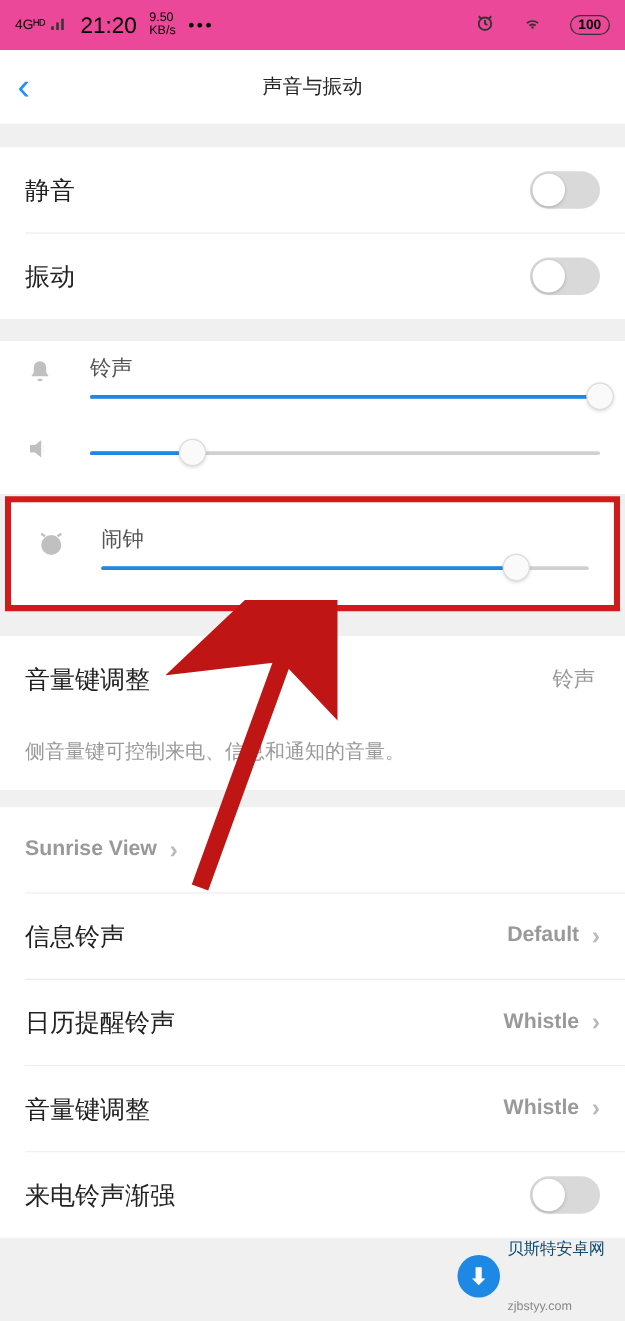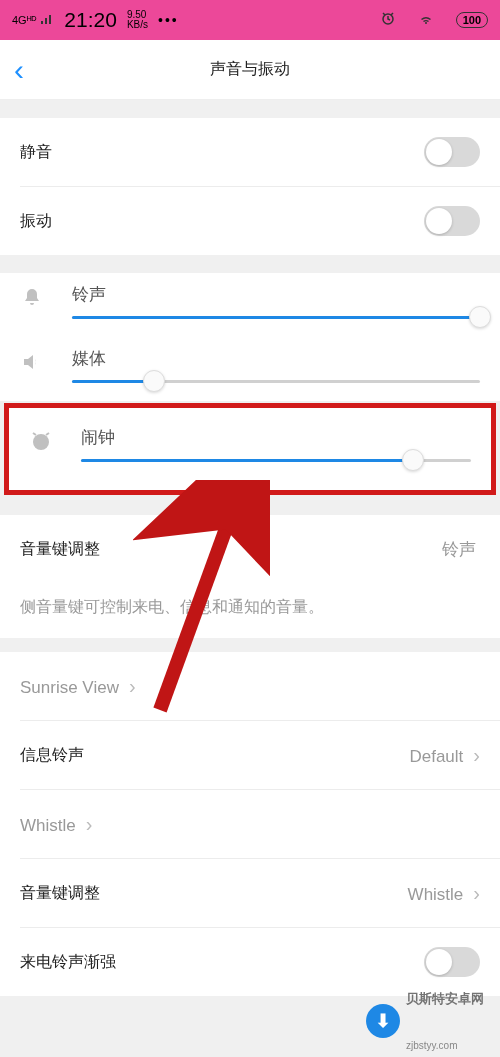--- a/index.html
+++ b/index.html
@@ -13,21 +13,21 @@
     }
     .status-bar {
       height: 40px;
       background: #ec4899;
       display: flex;
       align-items: center;
       padding: 0 12px;
       justify-content: space-between;
     }
     .status-left { display: flex; align-items: center; gap: 4px; font-size: 11px; }
-    .status-time { font-size: 21px; font-weight: 500; margin: 0 6px; }
+    .status-time { font-size: 18px; font-weight: 500; margin: 0 6px; }
     .status-kb { font-size: 10px; line-height: 1; }
     .status-dots { font-size: 14px; letter-spacing: 2px; margin-left: 6px; }
     .status-right { display: flex; align-items: center; gap: 22px; }
     .battery-pill { border: 1.5px solid #333; border-radius: 8px; padding: 1px 6px; font-size: 11px; font-weight: 600; }
     .nav-bar {
       height: 60px;
       background: #fff;
       display: flex;
       align-items: center;
       position: relative;
@@ -51,24 +51,24 @@
     .spacer-sm { height: 14px; }
     .spacer-md { height: 18px; }
     .row {
       display: flex;
       align-items: center;
       justify-content: space-between;
       padding: 0 20px;
       height: 68px;
       background: #fff;
     }
-    .row-label { font-size: 16px; color: #222; }
+    .row-label { font-size: 20px; color: #222; }
     .row-value { font-size: 17px; color: #999; margin-right: 4px; }
     .chevron { color: #bbb; font-size: 20px; }
-    .row-right { display: flex; align-items: flex-end; gap: 6px; }
+    .row-right { display: flex; align-items: flex-start; gap: 6px; font-weight: bold; }
     .divider { height: 1px; background: #ececec; margin-left: 20px; }
     .toggle {
       width: 56px;
       height: 30px;
       border-radius: 15px;
       background: #d9d9d9;
       position: relative;
     }
     .toggle::after {
       content: "";
@@ -144,21 +144,21 @@
       width: 34px; height: 34px;
       border-radius: 50%;
       background: #1e88e5;
       display: flex;
       align-items: center;
       justify-content: center;
       color: #fff;
       font-size: 18px;
       font-weight: bold;
     }
-    .wm-text { font-size: 13px; color: #737373; font-weight: 700; }
+    .wm-text { font-size: 13px; color: #0c4a6e; font-weight: 400; }
     .wm-sub { font-size: 10px; color: #888; margin-top: 32px; }
   </style>
 </head>
 <body>
 
 <div class="status-bar">
   <div class="status-left">
     <span>4Gᴴᴰ</span>
     <span>
       <svg width="14" height="12">
@@ -223,21 +223,20 @@
       </div>
     </div>
   </div>
   <div class="slider-row">
     <div class="slider-icon">
       <svg width="24" height="24">
           <path d="M4 9v6h4l5 4V5L8 9H4zm11 3a4 4 0 000-3v6a4 4 0 000-3z" fill="#c0c0c0"></path>
         </svg>
     </div>
     <div class="slider-body">
-      <div class="slider-label">媒体</div>
       <div class="slider-track">
         <div class="slider-fill" style="width:20%"></div>
         <div class="slider-thumb" style="left:20%"></div>
       </div>
     </div>
   </div>
 </div>
 
 <div class="highlight-box">
   <div class="slider-row" style="padding-top:18px;padding-bottom:28px">
@@ -279,20 +278,21 @@
   <div class="divider"></div>
   <div class="row">
     <span class="row-label">信息铃声</span>
     <div class="row-right">
       <span class="row-value">Default</span>
       <span class="chevron">›</span>
     </div>
   </div>
   <div class="divider"></div>
   <div class="row">
+    <span class="row-label">日历提醒铃声</span>
     <div class="row-right">
       <span class="row-value">Whistle</span>
       <span class="chevron">›</span>
     </div>
   </div>
   <div class="divider"></div>
   <div class="row">
     <span class="row-label">音量键调整</span>
     <div class="row-right">
       <span class="row-value">Whistle</span>

